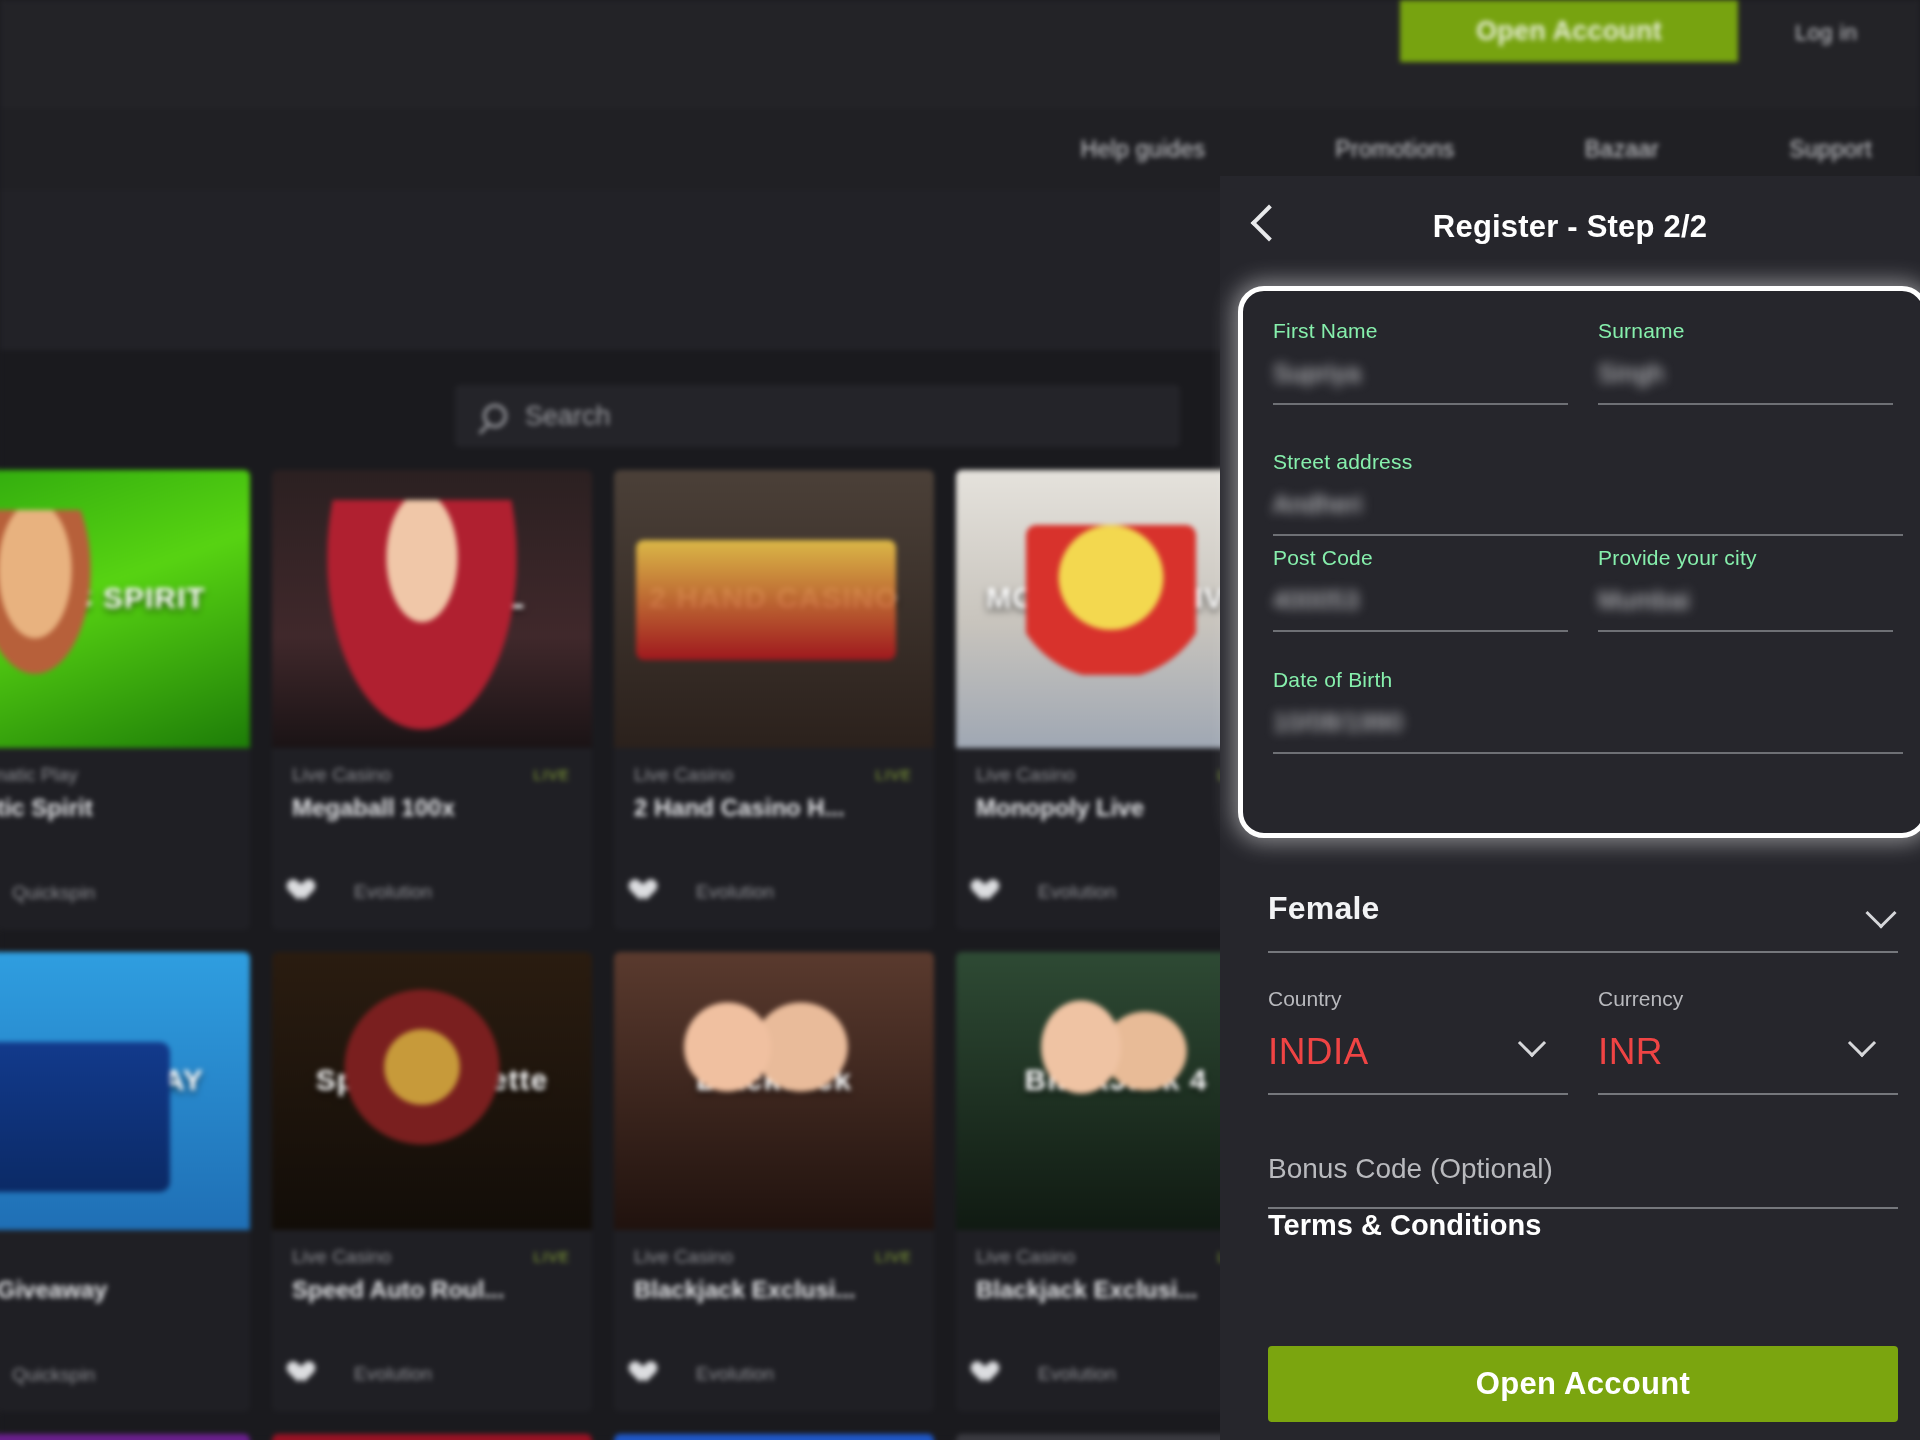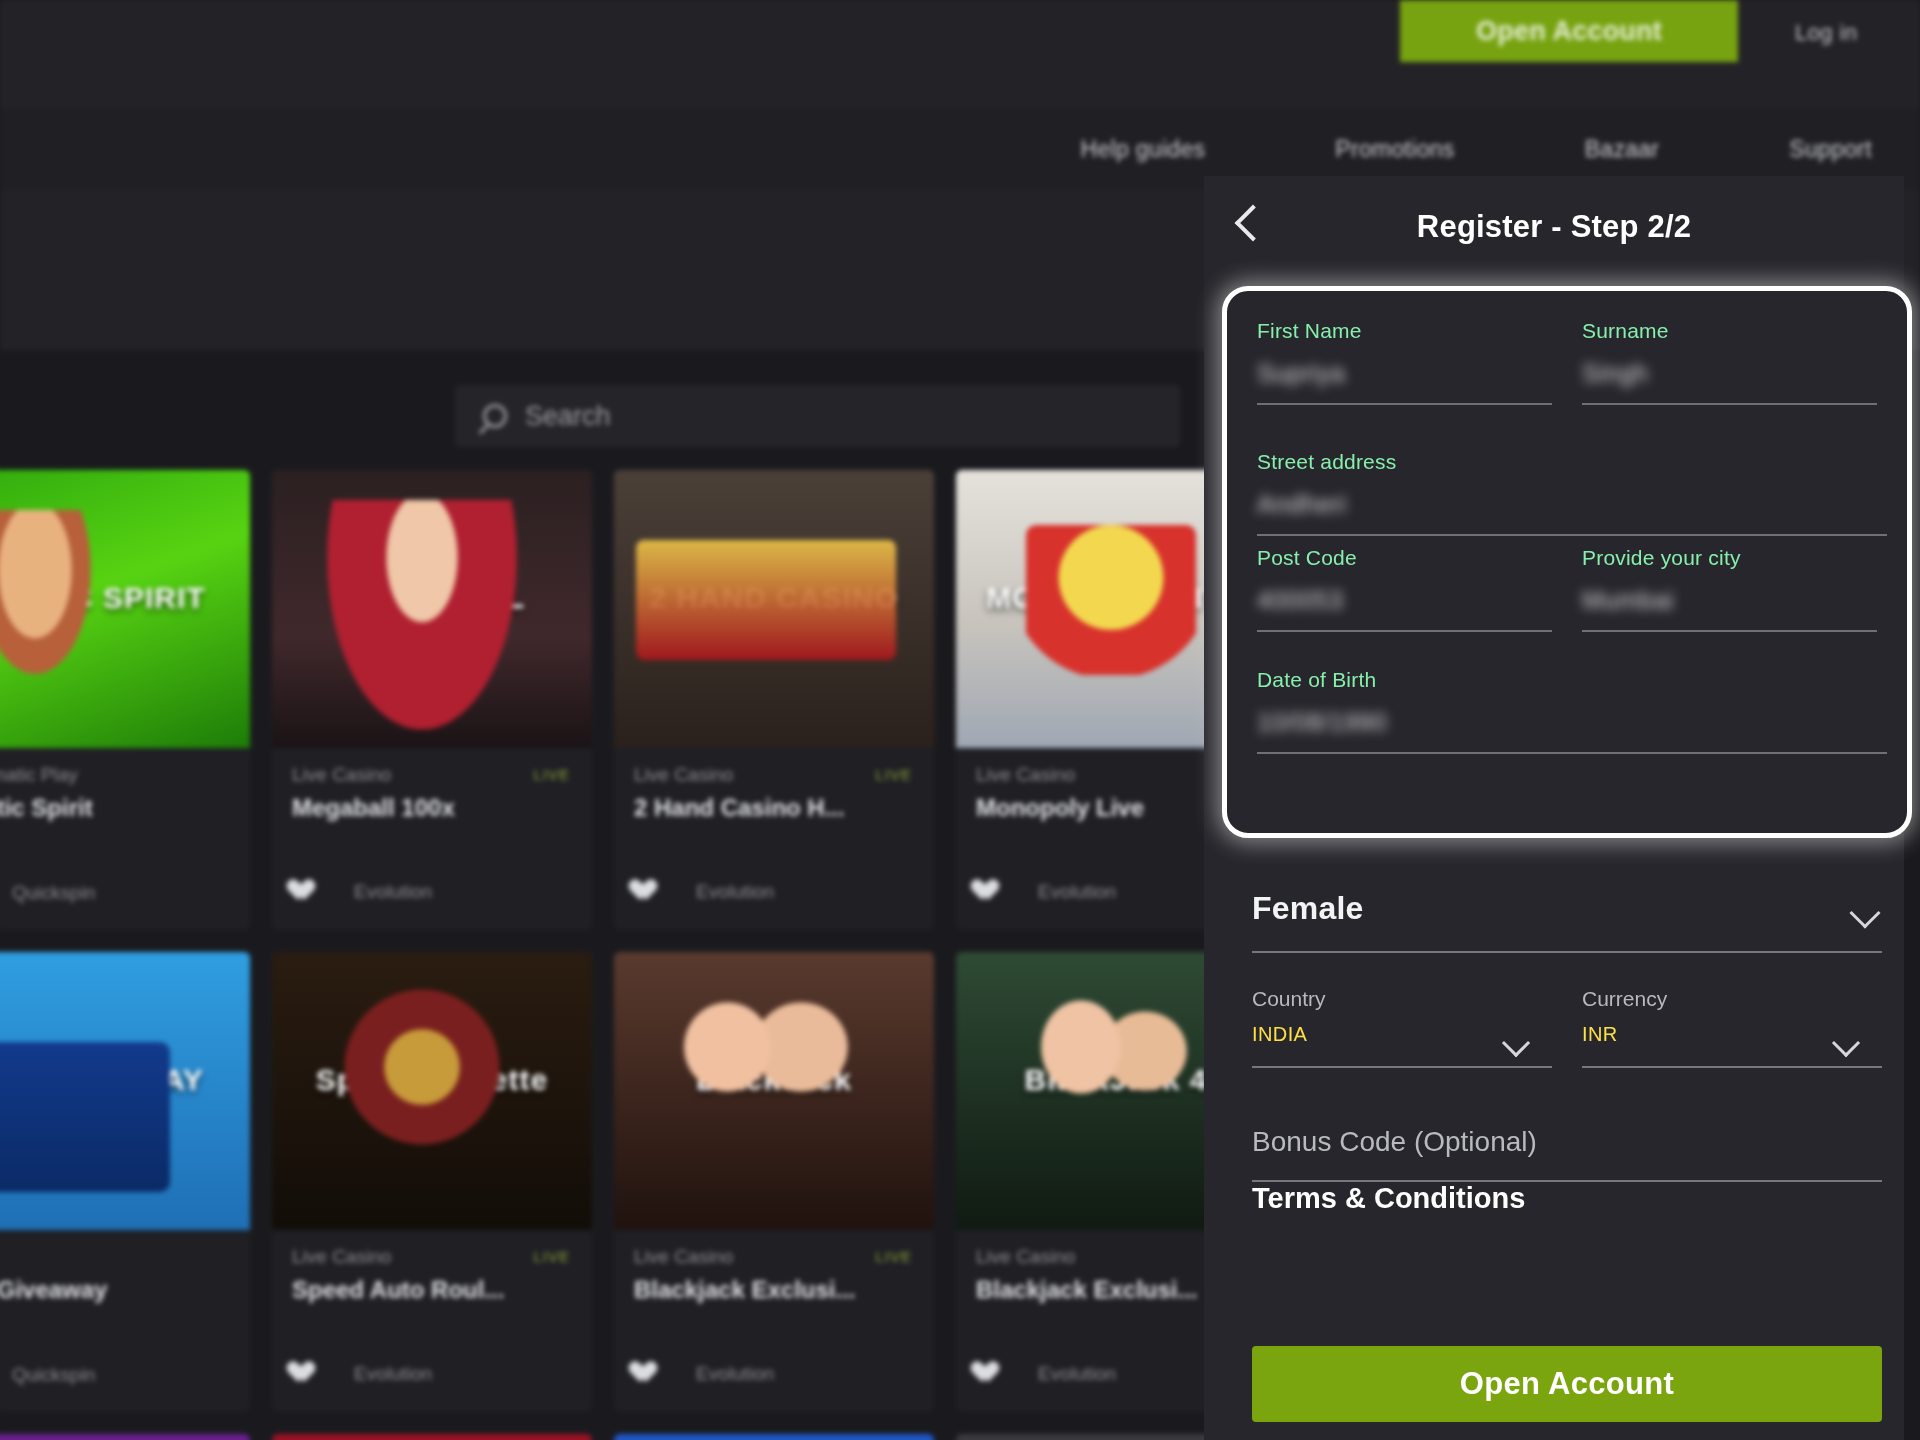--- a/index.html
+++ b/index.html
@@ -117,21 +117,21 @@
   .t-dark  { background: linear-gradient(180deg,#3a3a40 0%,#17171b 100%); }
 
   .thumb-label {
     position:absolute; left:0; right:0; top:40%;
     text-align:center; font-weight:800; letter-spacing:1px;
     color:#fff; text-shadow: 0 3px 6px rgba(0,0,0,.7);
   }
 
   
   .panel {
-    position: absolute; top: 176px; right: 16px; width: 700px; height: 1264px;
+    position: absolute; top: 176px; right: 0; width: 700px; height: 1264px;
     background: #26262c;
     z-index: 20;
   }
   .panel-head {
     position: relative; height: 102px; display:flex; align-items:center; justify-content:center;
   }
   .back-chev {
     position: absolute; left: 36px; top: 34px;
     width: 26px; height: 26px;
     border-left: 4px solid #e9eaec; border-bottom: 4px solid #e9eaec;
@@ -164,21 +164,21 @@
     width: 22px; height: 22px;
     border-right: 3px solid #d6d7da; border-bottom: 3px solid #d6d7da;
     transform: rotate(45deg);
   }
   .sel-ul { height: 2px; background: #75777c; margin-top: 24px; }
 
   .ccrow { display:flex; margin-top: 34px; }
   .ccitem { position: relative; width: 315px; }
   .ccitem.right { margin-left: 30px; }
   .ccitem .lbl { font-size: 21px; color: #b8b9bd; }
-  .ccitem .v   { font-size: 20px; color: #fde047; margin-top: 12px; letter-spacing:.4px;}
+  .ccitem .v   { font-size: 37px; color: #ef4444; margin-top: 20px; letter-spacing:.4px;}
   .ccitem .chev2 {
     position: absolute; right: 26px; top: 46px;
     width: 20px; height: 20px;
     border-right: 3px solid #d6d7da; border-bottom: 3px solid #d6d7da;
     transform: rotate(45deg);
   }
   .ccitem .ul2 { height: 2px; background: #75777c; margin-top: 20px; }
 
   .bonus { margin-top: 58px; }
   .bonus .ph { font-size: 28px; color: #b9babe; }

